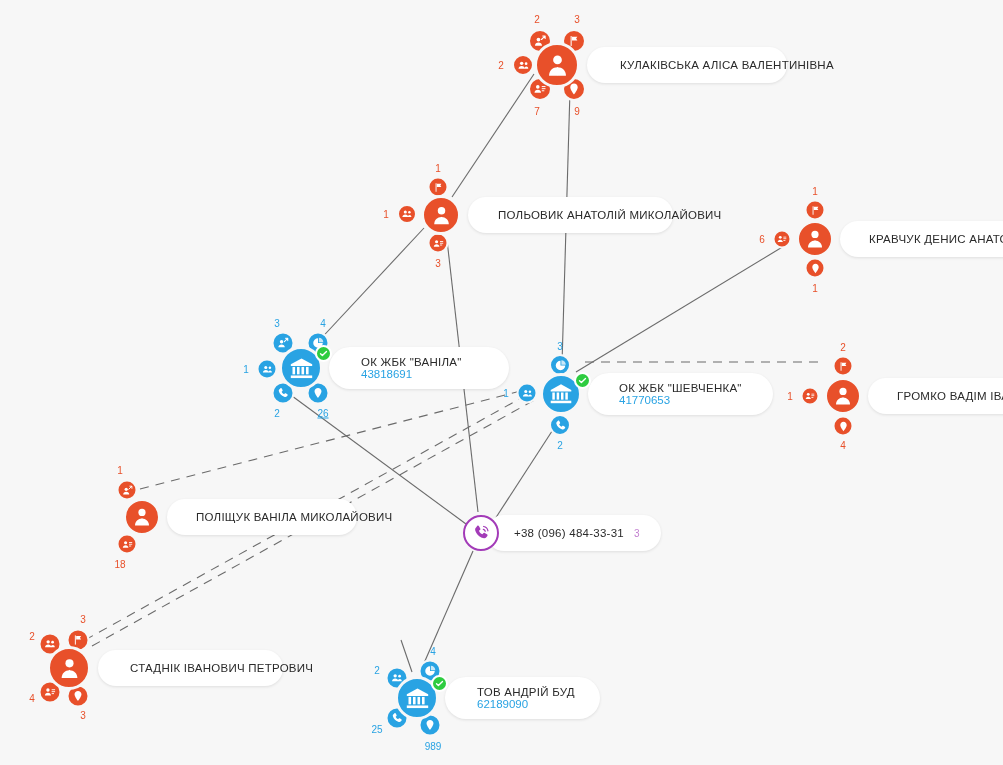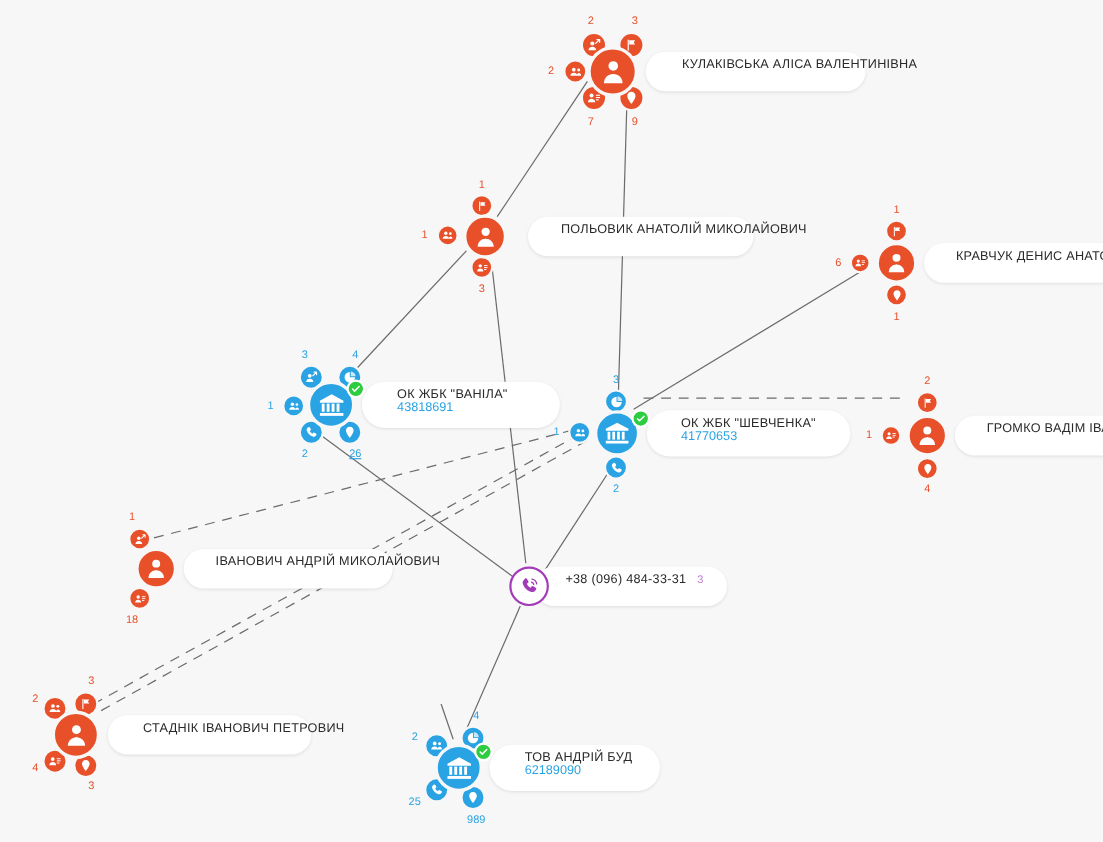--- a/index.html
+++ b/index.html
@@ -24,21 +24,21 @@
     z-index:6;
   }
   .core svg{display:block;}
 
   
   .pill{
     position:absolute;
     top:50%;transform:translateY(-50%);
     background:#ffffff;
     border-radius:22px;
-    display:flex;flex-direction:column;justify-content:flex-start;
+    display:flex;flex-direction:column;justify-content:center;
     box-sizing:border-box;
     box-shadow:0 1px 3px rgba(0,0,0,.10);
     z-index:4;
     white-space:nowrap;
   }
   .pill .ttl{
     font-size:11.5px;letter-spacing:.25px;color:#2a2a2a;font-weight:400;
   }
   .pill .sub{
     font-size:11.5px;margin-top:0;font-weight:400;
@@ -166,21 +166,21 @@
         <div class="sat" style="width: 21px; height: 21px; left: calc(50% - 3px); top: calc(50% + 28px); background: rgb(232, 80, 42); border: 2px solid rgb(247, 247, 247);">
           <svg width="12" height="12" viewBox="0 0 24 24">
             <circle cx="8.2" cy="8.4" r="3.1" fill="#ffffff"></circle>
             <path d="M2.6 18.6c0-3.2 2.5-5.2 5.6-5.2s5.6 2 5.6 5.2z" fill="#ffffff"></path>
             <rect x="15" y="7" width="6.4" height="1.7" fill="#ffffff"></rect>
             <rect x="15" y="10.6" width="6.4" height="1.7" fill="#ffffff"></rect>
             <rect x="15" y="14.2" width="4.4" height="1.7" fill="#ffffff"></rect>
           </svg>
         </div>
         <div class="cnt" style="left: calc(50% - 3px); top: calc(50% + 48px); color: rgb(232, 80, 42);">3</div>
-        <div class="pill" style="left: 39px; width: 205px; min-height: 36px; padding: 6px 14px 6px 30px;">
+        <div class="pill" style="left: 27px; width: 205px; min-height: 36px; padding: 6px 14px 6px 30px;">
           <div class="ttl">ПОЛЬОВИК АНАТОЛІЙ МИКОЛАЙОВИЧ</div>
         </div>
         <div class="core" style="width: 40px; height: 40px; background: rgb(232, 80, 42); border: 3px solid rgb(247, 247, 247);">
           <svg width="25" height="25" viewBox="0 0 24 24">
             <circle cx="12" cy="7.4" r="3.6" fill="#ffffff"></circle>
             <path d="M5 20.5c0-4.1 3.1-7 7-7s7 2.9 7 7z" fill="#ffffff"></path>
             <path d="M12 13.2l1.5 2.2-1.5 5-1.5-5z" fill="#ffffff"></path>
           </svg>
         </div>
       </div>
@@ -370,21 +370,21 @@
           <svg width="12" height="12" viewBox="0 0 24 24">
             <circle cx="8.2" cy="8.4" r="3.1" fill="#ffffff"></circle>
             <path d="M2.6 18.6c0-3.2 2.5-5.2 5.6-5.2s5.6 2 5.6 5.2z" fill="#ffffff"></path>
             <rect x="15" y="7" width="6.4" height="1.7" fill="#ffffff"></rect>
             <rect x="15" y="10.6" width="6.4" height="1.7" fill="#ffffff"></rect>
             <rect x="15" y="14.2" width="4.4" height="1.7" fill="#ffffff"></rect>
           </svg>
         </div>
         <div class="cnt" style="left: calc(50% - 22px); top: calc(50% + 47px); color: rgb(232, 80, 42);">18</div>
         <div class="pill" style="left: 25px; width: 190px; min-height: 36px; padding: 6px 14px 6px 29px;">
-          <div class="ttl">ІВАНОВИЧ АНДРІЙ МИКОЛАЙОВИЧ</div>
+          <div class="ttl">ПОЛІЩУК ВАНІЛА МИКОЛАЙОВИЧ</div>
         </div>
         <div class="core" style="width: 38px; height: 38px; background: rgb(232, 80, 42); border: 3px solid rgb(247, 247, 247);">
           <svg width="24" height="24" viewBox="0 0 24 24">
             <circle cx="12" cy="7.4" r="3.6" fill="#ffffff"></circle>
             <path d="M5 20.5c0-4.1 3.1-7 7-7s7 2.9 7 7z" fill="#ffffff"></path>
             <path d="M12 13.2l1.5 2.2-1.5 5-1.5-5z" fill="#ffffff"></path>
           </svg>
         </div>
       </div>
       <div class="node" style="left: 69px; top: 668px;">

